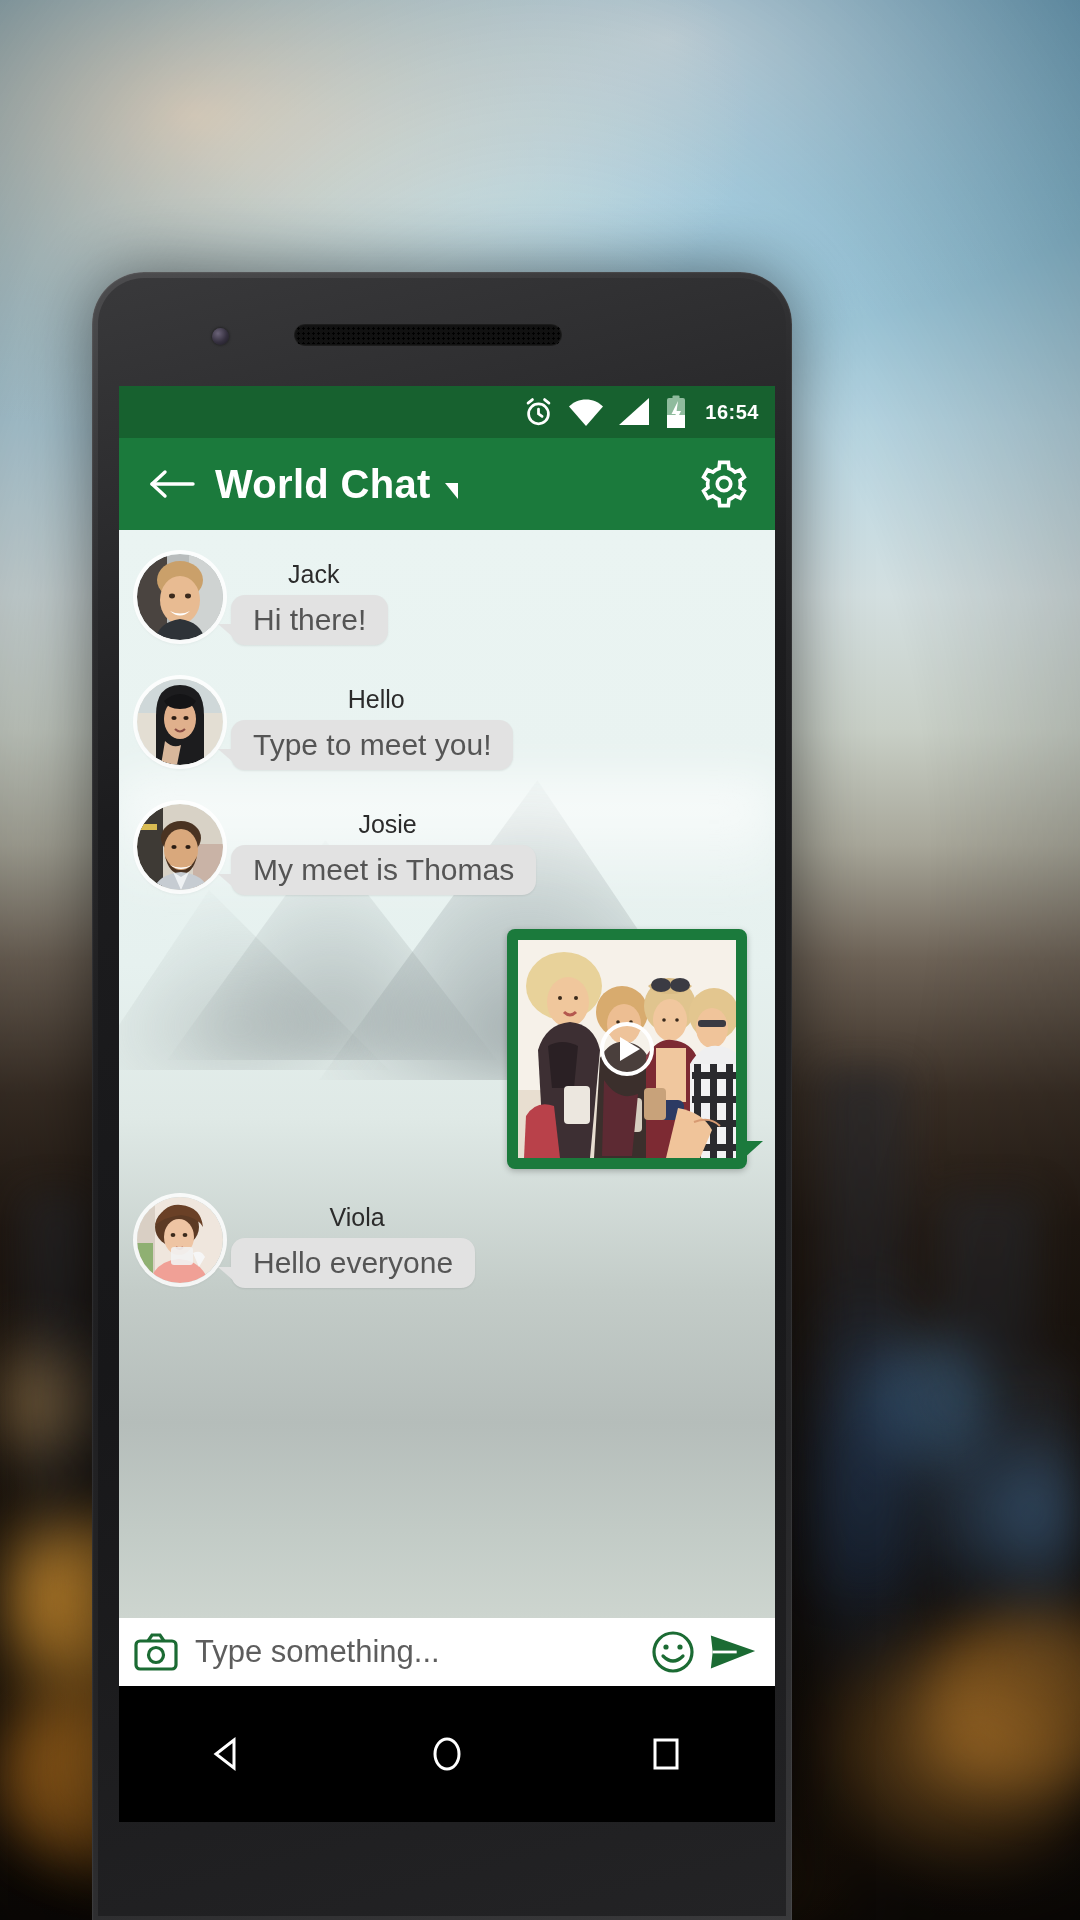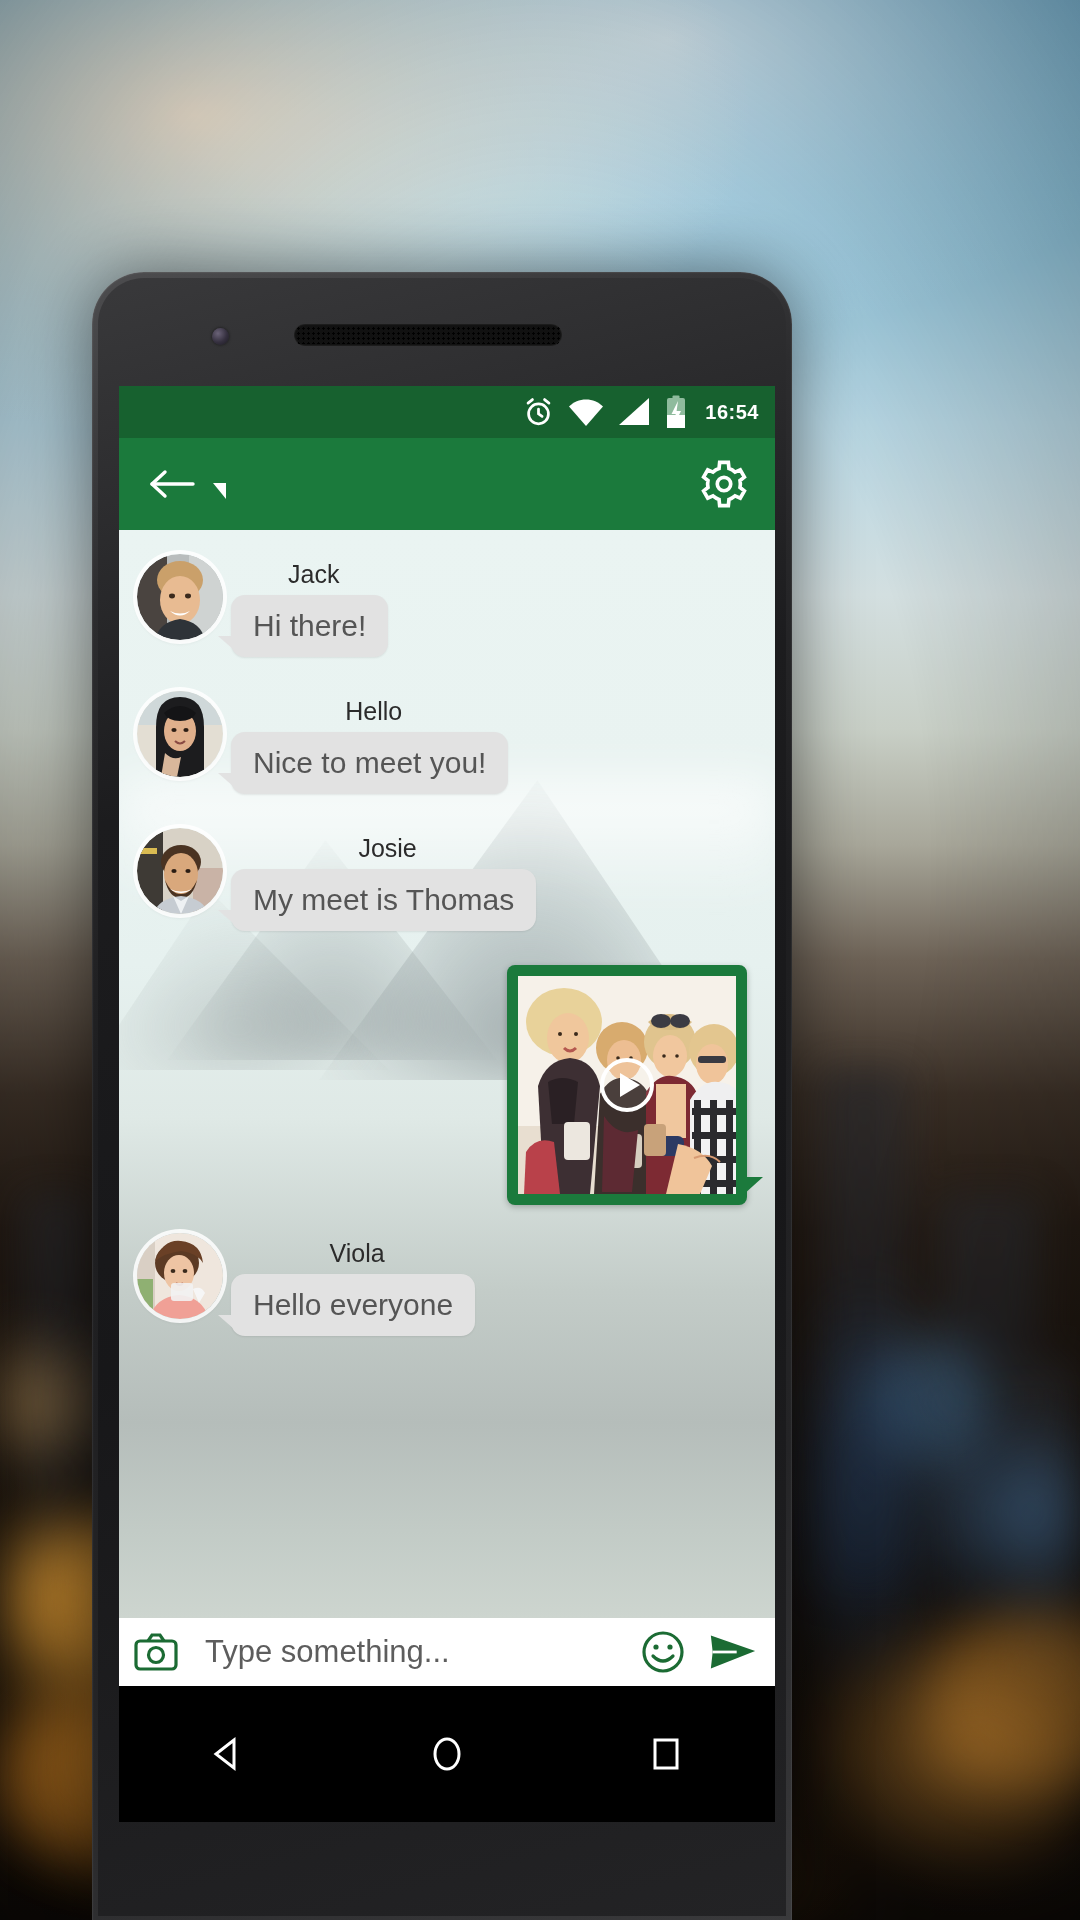--- a/index.html
+++ b/index.html
@@ -124,21 +124,21 @@
   .row { display:flex; align-items:flex-start; padding:0 0 0 18px; margin-bottom:34px; }
   .avatar {
     width:86px; height:86px; border-radius:50%; flex:0 0 86px;
     box-shadow:0 0 0 4px rgba(255,255,255,.85), 0 2px 5px rgba(0,0,0,.18);
     overflow:hidden; position:relative;
   }
   .avatar svg { display:block; width:100%; height:100%; }
   .bubble-col { margin-left:8px; display:flex; flex-direction:column; align-items:center; }
   .sender { font-size:25px; color:#2b2b2b; margin:6px 0 6px 8px; font-weight:normal; }
   .bubble {
-    background:#e2e2e2; border-radius:14px; padding:14px 22px;
+    background:#e2e2e2; border-radius:14px; padding:8px 22px;
     font-size:30px; color:#555; position:relative;
     box-shadow:0 1px 2px rgba(0,0,0,.08);
     max-width:440px;
   }
   .bubble::after {
     content:""; position:absolute; left:-13px; bottom:7px;
     width:0;height:0;
     border-right:16px solid #e2e2e2; border-bottom:14px solid transparent;
   }
   .row.r1 { margin-top:6px; }
@@ -161,21 +161,21 @@
   }
   .play i { width:0;height:0; border-left:20px solid #fff; border-top:12px solid transparent; border-bottom:12px solid transparent; margin-left:6px; }
   .video-tail {
     position:absolute; right:-16px; bottom:10px; width:0;height:0;
     border-left:20px solid #1b7a3c; border-bottom:18px solid transparent;
   }
 
   
   #inputbar {
     height:68px; background:#fff; display:flex; align-items:center;
-    padding:0 18px 0 14px; gap:22px;
+    padding:0 18px 0 14px; gap:12px;
     box-shadow:0 -1px 3px rgba(0,0,0,.12);
   }
   .cam-btn { width:46px; height:46px; display:flex; align-items:center; justify-content:center; }
   .type-ph { flex:1; font-size:31px; color:#5d5d5d; margin-left:4px; }
   .emoji-btn, .send-btn { width:48px; height:48px; display:flex; align-items:center; justify-content:center; }
 
   
   #navbar {
     position:absolute; left:21px; top:1408px; width:656px; height:136px;
     background:#000; display:flex; align-items:center; justify-content:space-around;
@@ -241,20 +241,21 @@
         <span class="clock">16:54</span>
       </div>
 
       <div id="appbar">
         <span class="back">
           <svg width="46" height="36" viewBox="0 0 46 36" fill="none" stroke="#fff" stroke-width="3.4" stroke-linecap="round" stroke-linejoin="round">
             <path d="M44 18H3"></path>
               <path d="M16 6 3 18l13 12"></path>
           </svg>
         </span>
+        <span class="title">World Chat</span>
         <span class="caret"></span>
         <span class="spacer"></span>
         <span class="gear">
           <svg width="52" height="52" viewBox="0 0 24 24" fill="none" stroke="#fff" stroke-width="1.7">
             <circle cx="12" cy="12" r="3.1"></circle>
             <path d="M19.4 13.6a7.8 7.8 0 0 0 0-3.2l2-1.6-1.9-3.3-2.4 1a7.8 7.8 0 0 0-2.8-1.6L14 2h-4l-.3 2.9a7.8 7.8 0 0 0-2.8 1.6l-2.4-1L2.6 8.8l2 1.6a7.8 7.8 0 0 0 0 3.2l-2 1.6 1.9 3.3 2.4-1a7.8 7.8 0 0 0 2.8 1.6L10 22h4l.3-2.9a7.8 7.8 0 0 0 2.8-1.6l2.4 1 1.9-3.3Z"></path>
           </svg>
         </span>
       </div>
 
@@ -309,21 +310,21 @@
                   <path d="M27 22q16-14 32 0-4 8-16 8t-16-8Z" fill="#141416"></path>
                   <ellipse cx="37" cy="39" rx="2.6" ry="2" fill="#2b1d14"></ellipse>
                   <ellipse cx="49" cy="39" rx="2.6" ry="2" fill="#2b1d14"></ellipse>
                   <path d="M38 50q5 5 10 0" stroke="#8a4b43" stroke-width="2" fill="none"></path>
                   <path d="M28 62q8 8 16 4l-4 20H24Z" fill="#d8b79b"></path>
                 </g>
               </svg>
             </div>
             <div class="bubble-col">
               <div class="sender">Hello</div>
-              <div class="bubble">Nice to meet you!</div>
+              <div class="bubble">Type to meet you!</div>
             </div>
           </div>
 
           <div class="row">
             <div class="avatar">
               <svg viewBox="0 0 86 86">
                 <defs>
                     <clipPath id="c3">
                       <circle cx="43" cy="43" r="43"></circle>
                     </clipPath>

